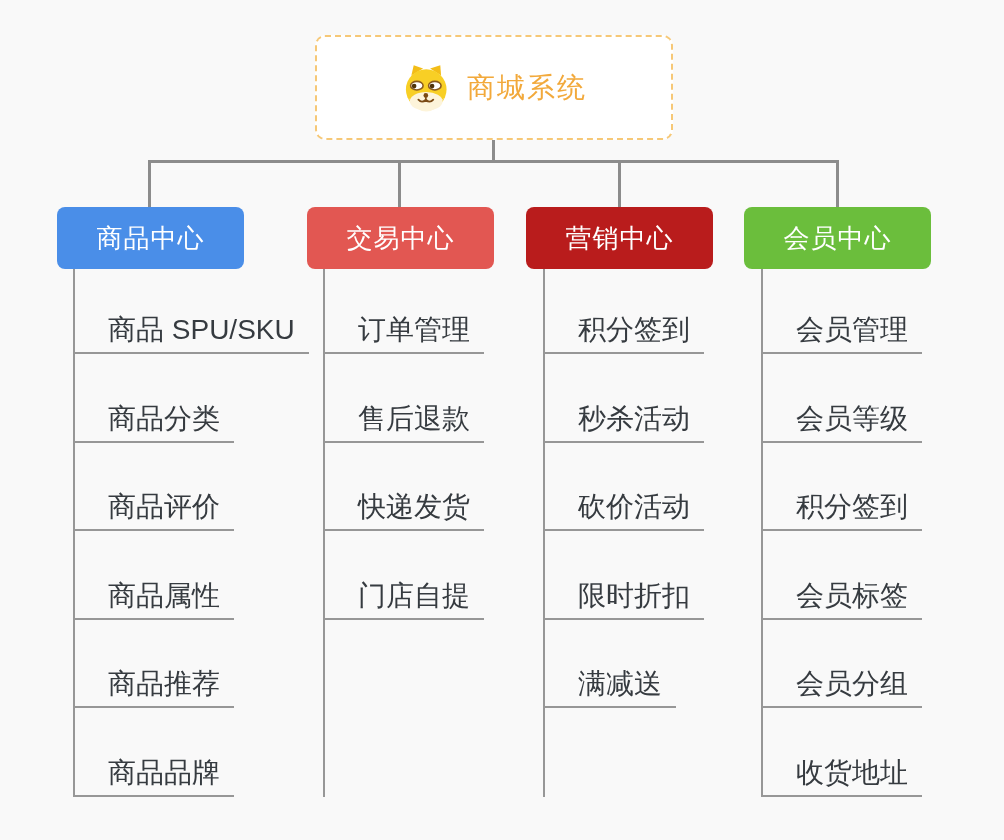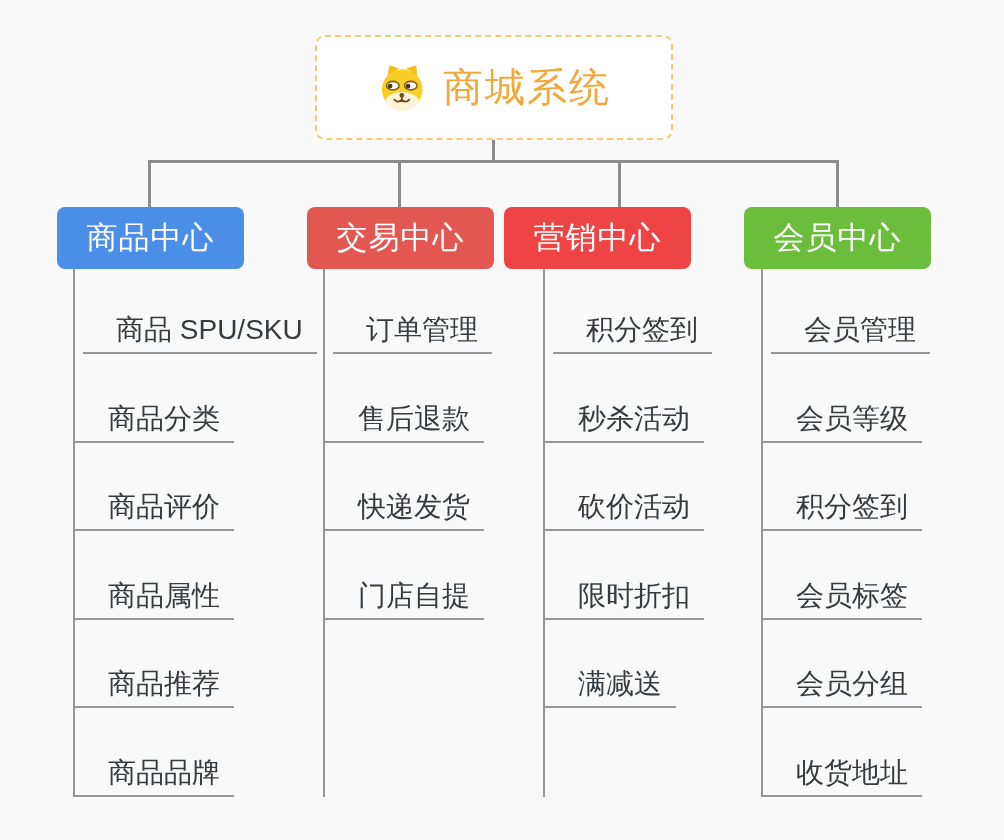--- a/index.html
+++ b/index.html
@@ -7,37 +7,37 @@
     position:relative;width:1004px;height:840px;background:#f9f9f9;
     font-family:"Liberation Sans","DejaVu Sans",sans-serif;overflow:hidden;
   }
   
   .root{
     position:absolute;left:315px;top:35px;width:358px;height:105px;
     background:#ffffff;border:2px dashed #f6c877;border-radius:10px;
     display:flex;align-items:center;justify-content:center;gap:14px;
     box-sizing:border-box;cursor:default;
   }
-  .root-title{font-size:40px;color:#f2a93b;letter-spacing:2px;}
+  .root-title{font-size:28px;color:#f2a93b;letter-spacing:2px;}
   .dog{width:52px;height:50px;flex:0 0 auto;}
   
   .cline{position:absolute;background:#8c8c8c;}
   
   .branch{
     position:absolute;top:207px;width:187px;height:62px;border-radius:8px;
-    color:#ffffff;font-size:31px;letter-spacing:1px;
+    color:#ffffff;font-size:26px;letter-spacing:1px;
     display:flex;align-items:center;justify-content:center;box-sizing:border-box;
   }
   
   .leafcol{
     position:absolute;top:269px;width:250px;height:528px;
     border-left:2px solid #979797;box-sizing:border-box;
   }
   .leaf{height:88.5px;display:flex;align-items:flex-end;}
-  .leaf:first-child{height:85px;padding-left:8px;}
+  .leaf:first-child{height:85px;}
   .leaf-label{
     display:inline-block;border-bottom:2px solid #979797;
     padding:0 14px 5px 33px;font-size:28px;line-height:1.2;
     color:#363b40;white-space:nowrap;
   }
 </style>
 </head>
 <body>
 
 <div class="stage">
@@ -66,21 +66,21 @@
   <div class="cline" style="left:398px;top:160px;width:3px;height:47px;"></div>
   <div class="cline" style="left:618px;top:160px;width:3px;height:47px;"></div>
   <div class="cline" style="left:836px;top:160px;width:3px;height:47px;"></div>
 
   <div class="branch" style="left: 57px; background: rgb(74, 142, 232);">
       <span>商品中心</span>
     </div>
   <div class="branch" style="left: 307px; background: rgb(226, 87, 82);">
       <span>交易中心</span>
     </div>
-  <div class="branch" style="left: 504px; background: #ef4444;">
+  <div class="branch" style="left: 526px; background: #b91c1c;">
       <span>营销中心</span>
     </div>
   <div class="branch" style="left: 744px; background: rgb(107, 190, 60);">
       <span>会员中心</span>
     </div>
 
   <div class="leafcol" style="left:73px;">
     <div class="leaf">
         <span class="leaf-label">商品 SPU/SKU</span>
       </div>

